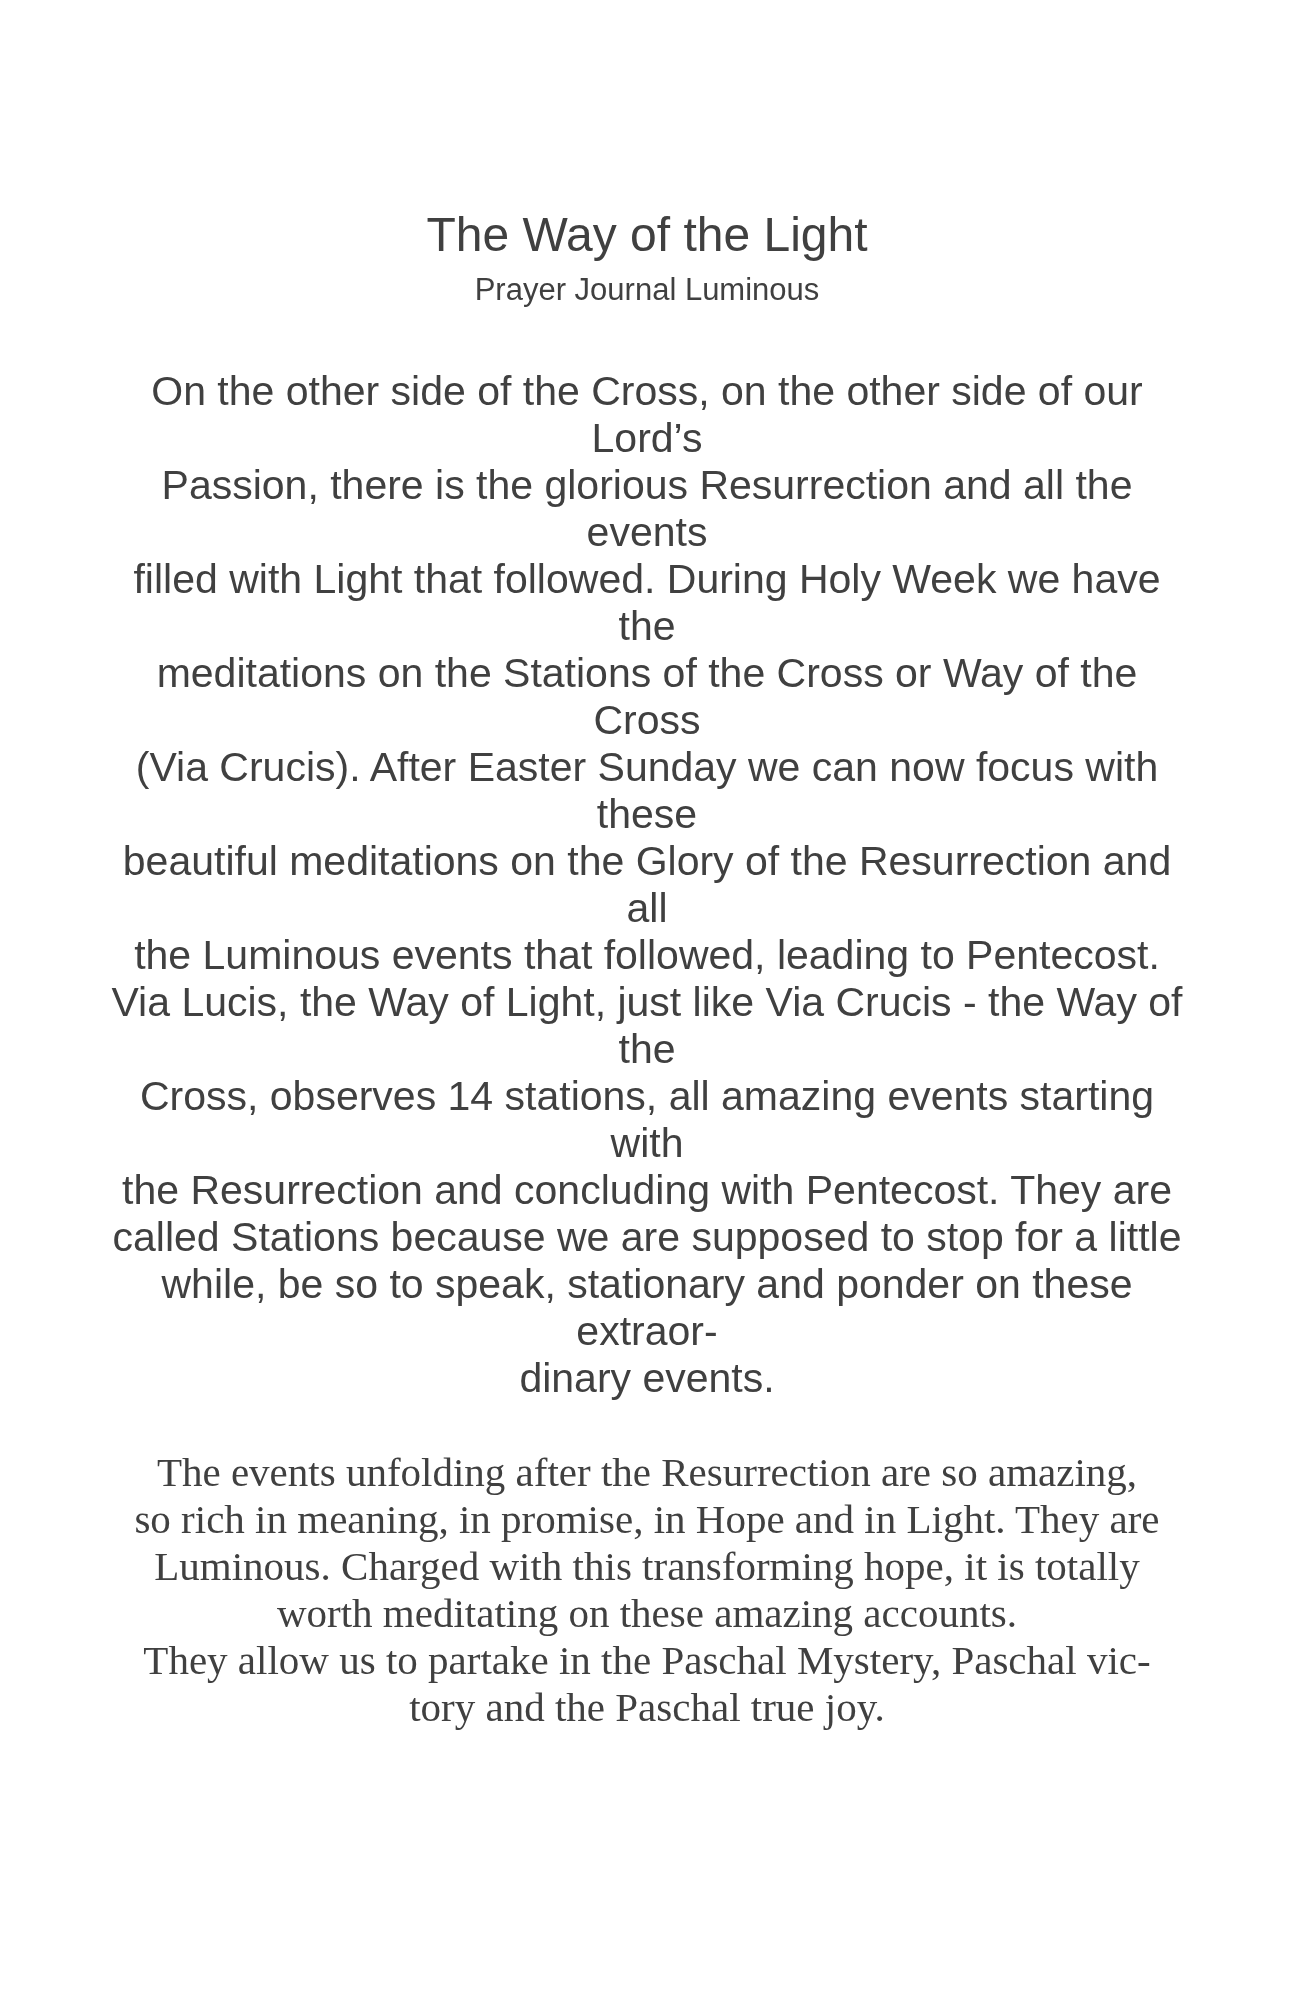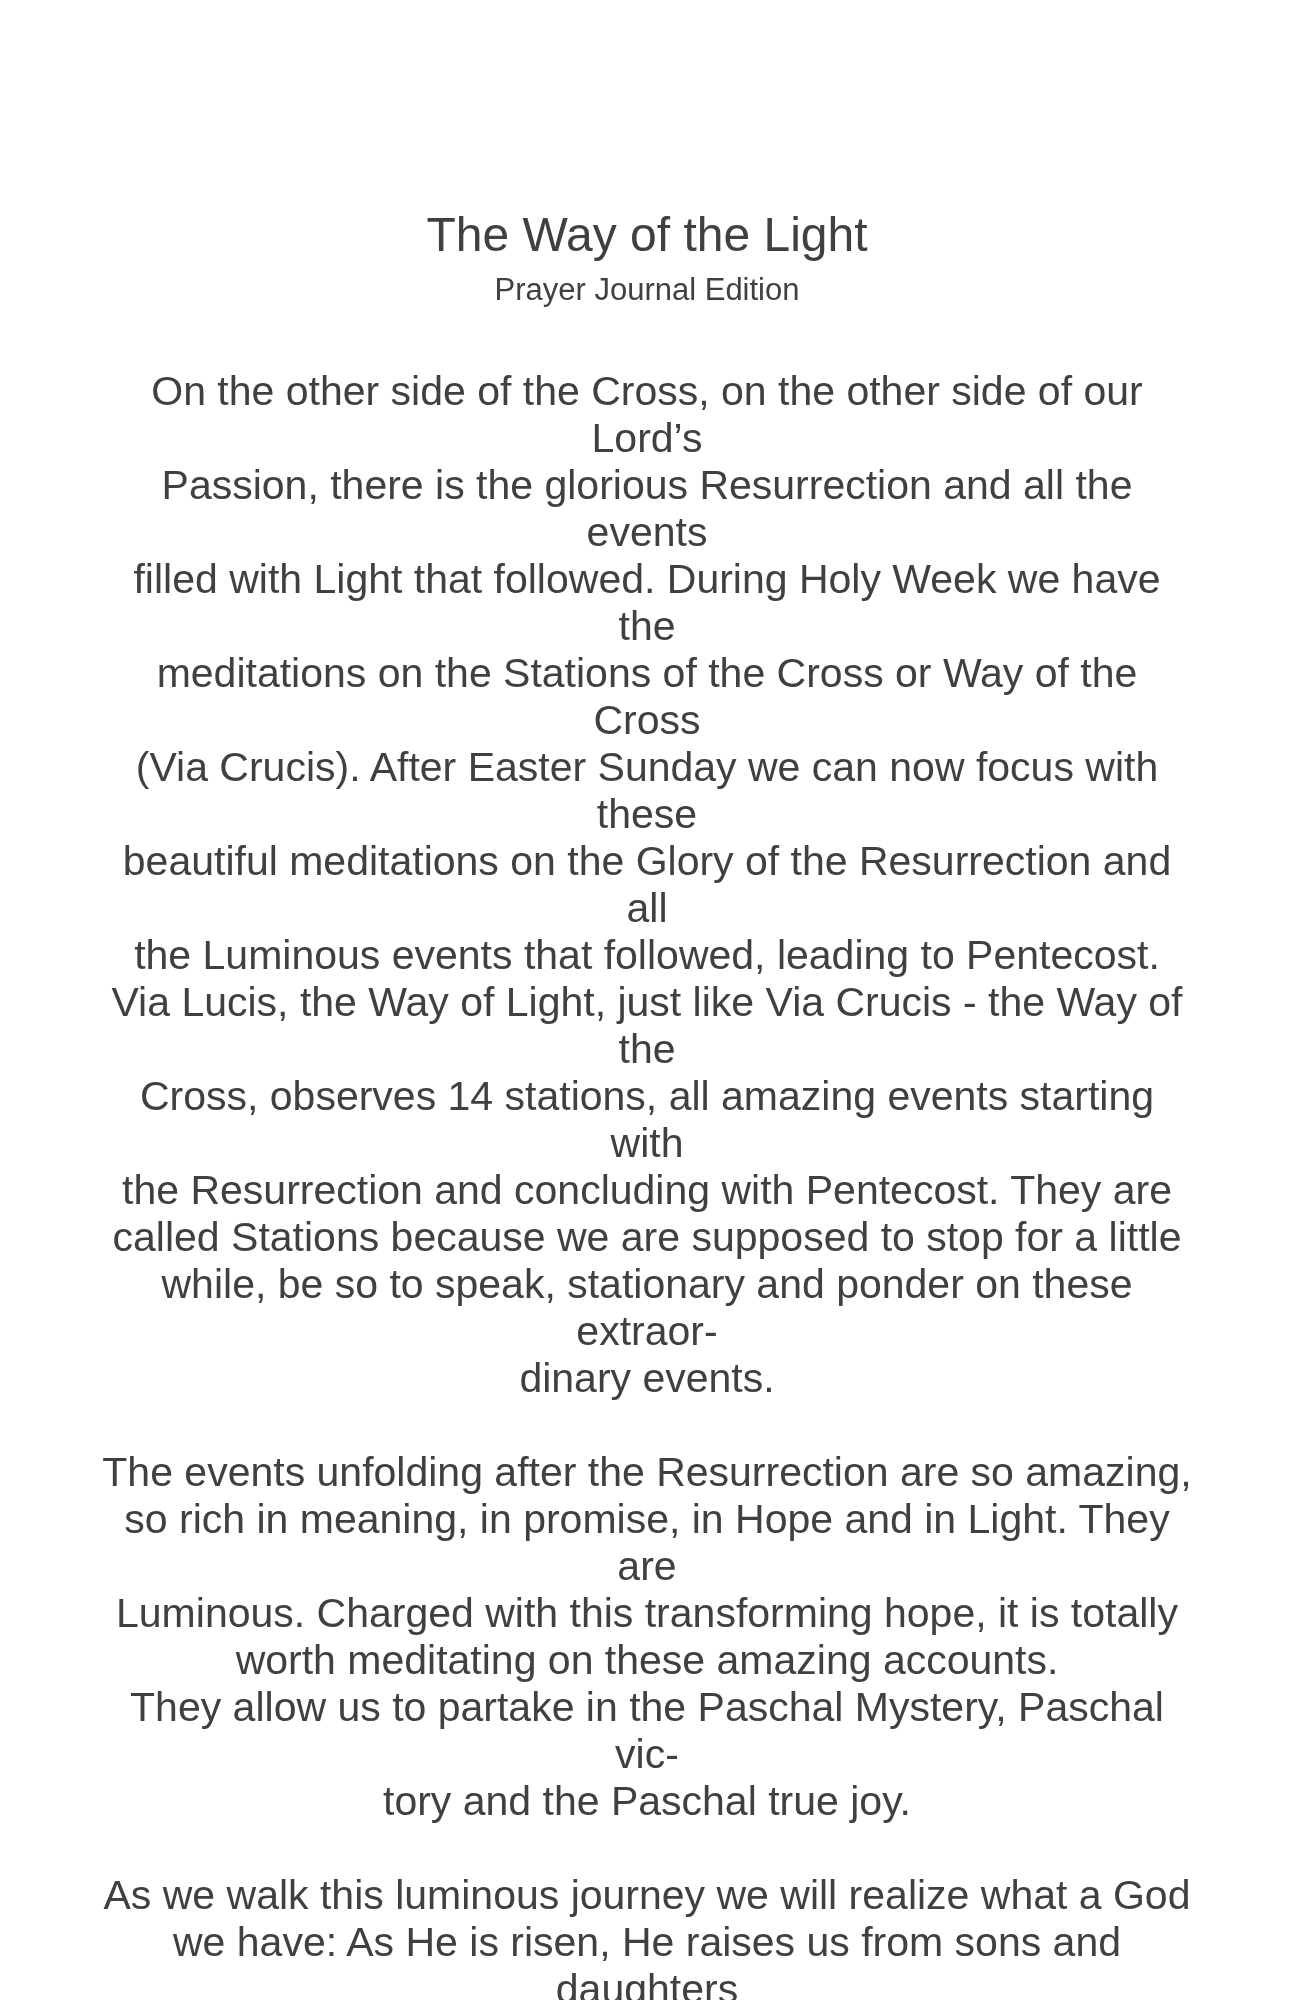--- a/index.html
+++ b/index.html
@@ -35,46 +35,43 @@
     margin: 58px auto 0 auto;
     font-size: 41px;
     line-height: 47px;
   }
   .paragraph {
     margin: 0;
     white-space: pre-line; 
   }
   .paragraph + .paragraph {
     margin-top: 47px; 
+    font-family: Liberation Serif, serif;
   }
 </style>
 </head>
 <body>
 
 <div class="page" style="background: rgb(255, 255, 255); color: #404040; margin-top: 40px;">
   <h1 class="title">The Way of the Light</h1>
-  <div class="subtitle">Prayer Journal Edition</div>
+  <div class="subtitle">Prayer Journal Luminous</div>
   <div class="content">
     <p class="paragraph">On the other side of the Cross, on the other side of our Lord’s
 Passion, there is the glorious Resurrection and all the events
 filled with Light that followed. During Holy Week we have the
 meditations on the Stations of the Cross or Way of the Cross
 (Via Crucis). After Easter Sunday we can now focus with these
 beautiful meditations on the Glory of the Resurrection and all
 the Luminous events that followed, leading to Pentecost.
 Via Lucis, the Way of Light, just like Via Crucis - the Way of the
 Cross, observes 14 stations, all amazing events starting with
 the Resurrection and concluding with Pentecost. They are
 called Stations because we are supposed to stop for a little
 while, be so to speak, stationary and ponder on these extraor-
 dinary events.</p>
     <p class="paragraph">The events unfolding after the Resurrection are so amazing,
 so rich in meaning, in promise, in Hope and in Light. They are
 Luminous. Charged with this transforming hope, it is totally
 worth meditating on these amazing accounts.
 They allow us to partake in the Paschal Mystery, Paschal vic-
 tory and the Paschal true joy.</p>
-    <p class="paragraph">As we walk this luminous journey we will realize what a God
-we have: As He is risen, He raises us from sons and daughters
-of misery to sons and daughters of light, revealing a glimpse
-of what is to come!</p>
   </div>
 </div>
 
 </body></html>

